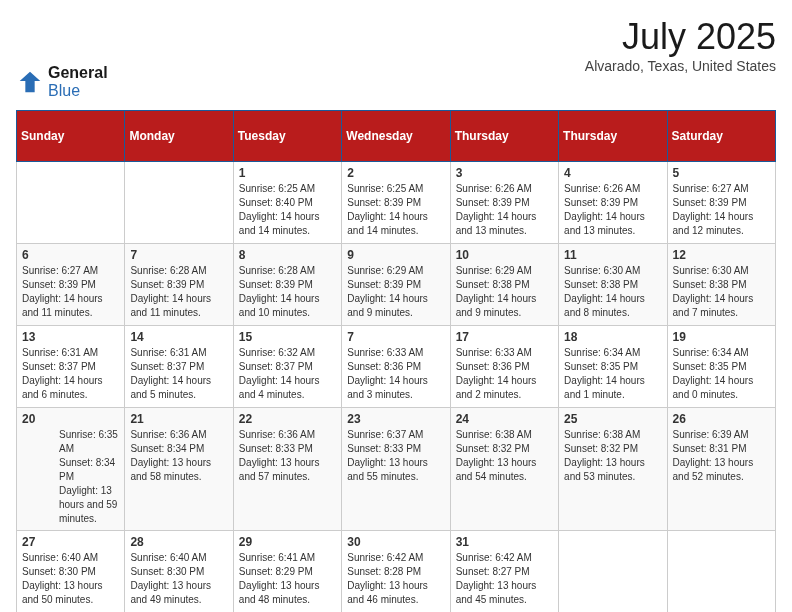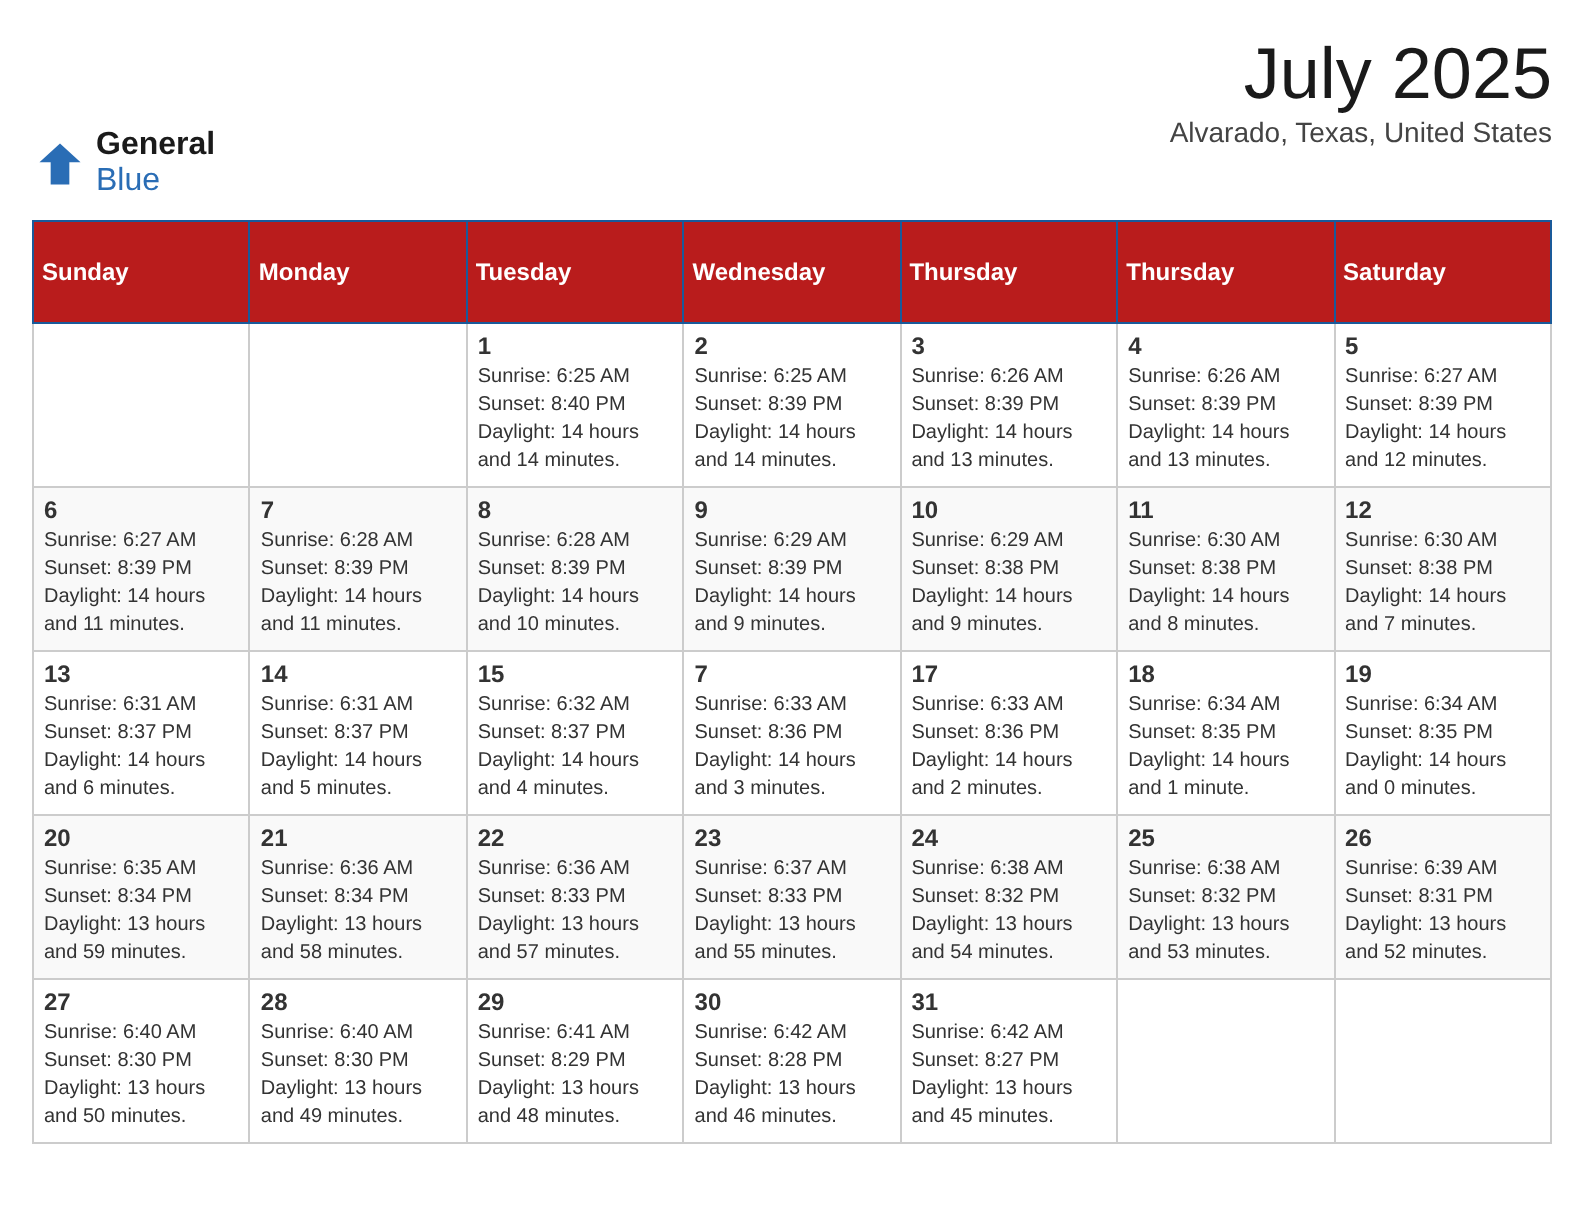--- a/index.html
+++ b/index.html
@@ -233,21 +233,21 @@
         <td>
           <span class="day-num">19</span>
           <div class="day-info" style="white-space: pre-line;">Sunrise: 6:34 AM
 Sunset: 8:35 PM
 Daylight: 14 hours and 0 minutes.</div>
         </td>
       </tr>
       <tr>
         <td>
           <span class="day-num">20</span>
-          <div class="day-info" style="white-space: pre-line;">Sunrise: 6:35 AM
+          <div class="day-info" style="white-space: pre-line; margin-left: 37px;">Sunrise: 6:35 AM
 Sunset: 8:34 PM
 Daylight: 13 hours and 59 minutes.</div>
         </td>
         <td>
           <span class="day-num">21</span>
           <div class="day-info" style="white-space: pre-line;">Sunrise: 6:36 AM
 Sunset: 8:34 PM
 Daylight: 13 hours and 58 minutes.</div>
         </td>
         <td>

